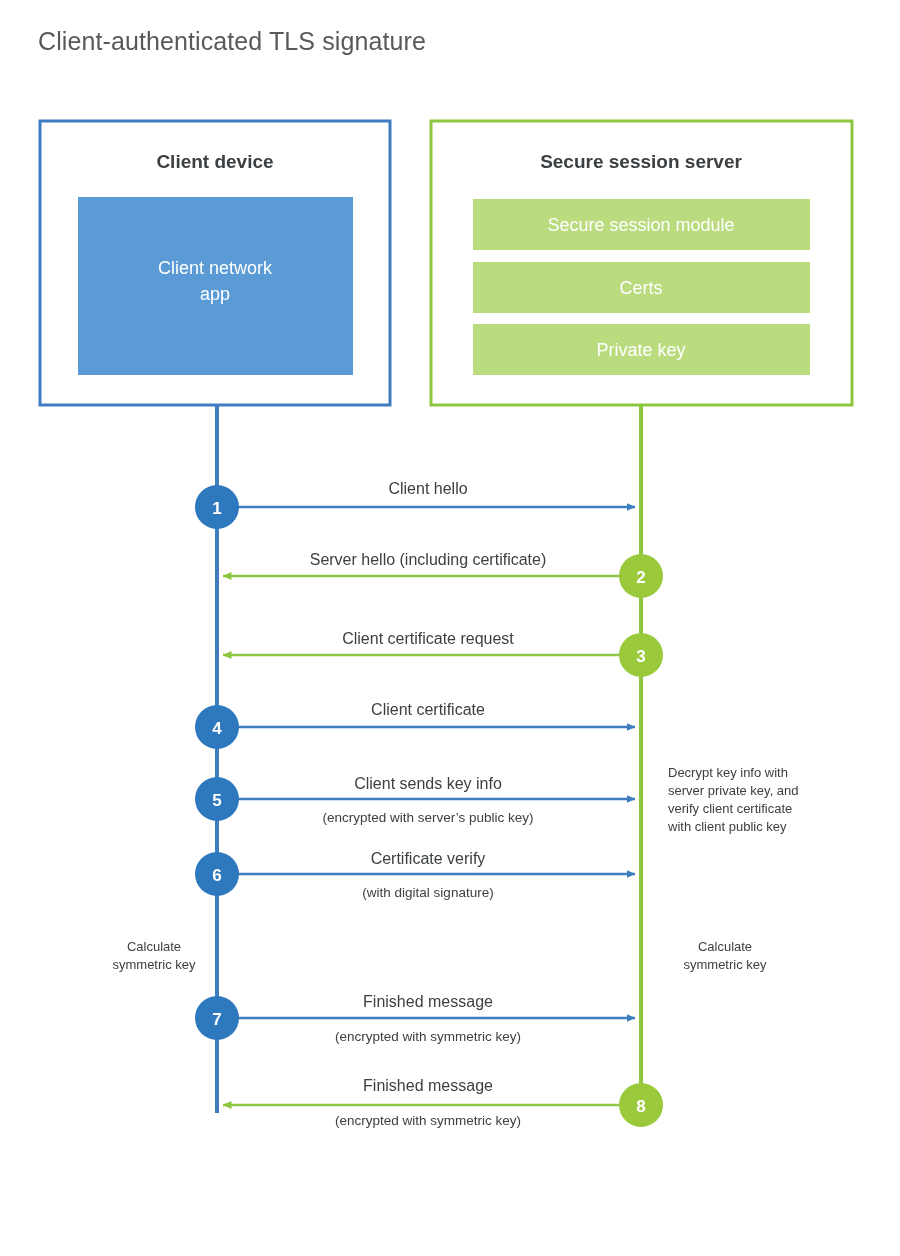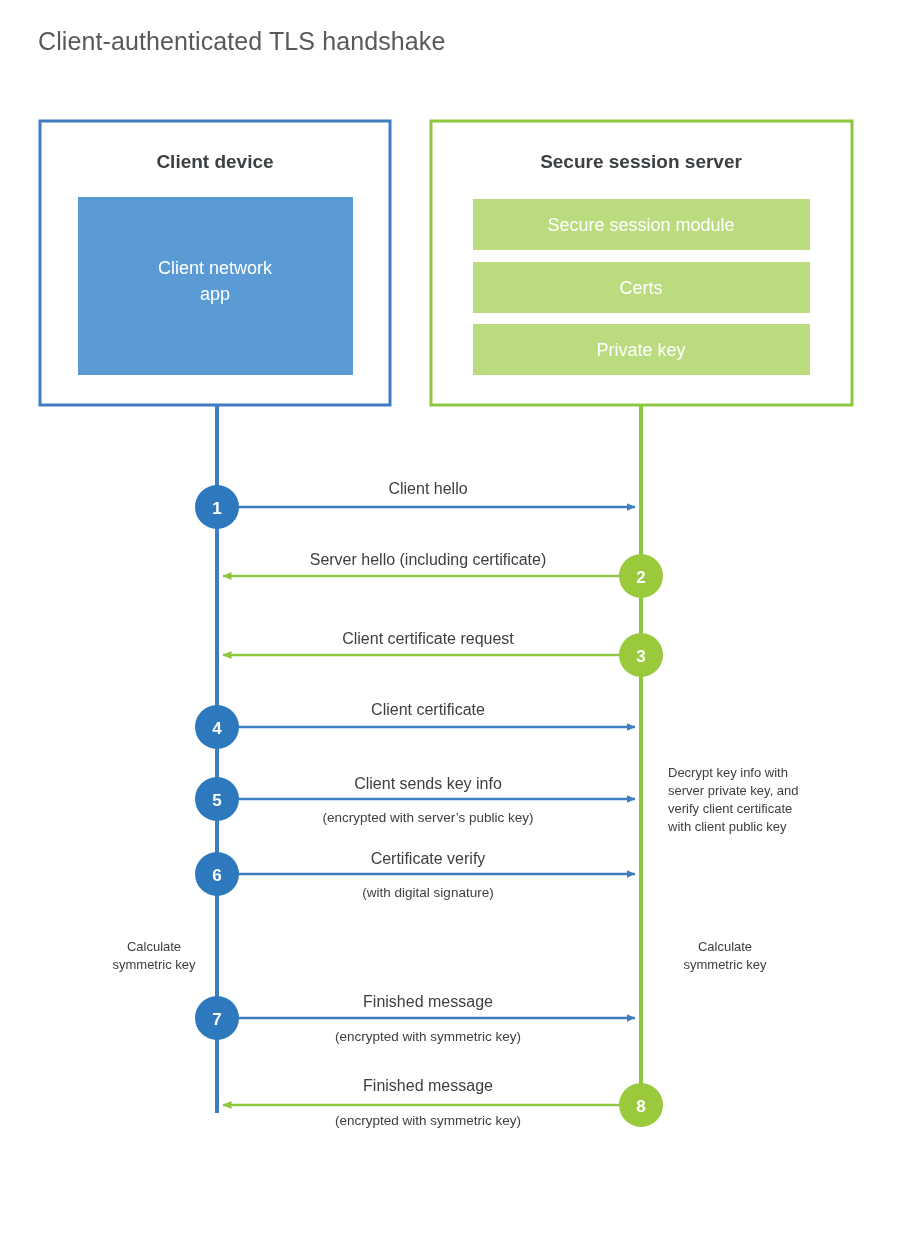--- a/index.html
+++ b/index.html
@@ -72,21 +72,21 @@
     fill: #3c4043;
   }
   .side-note-r { text-anchor: start; }
   .side-note-l { text-anchor: middle; }
 </style>
 </head>
 <body>
 
 <div id="diagram-root">
 
-  <div class="page-title">Client-authenticated TLS handshake</div>
+  <div class="page-title">Client-authenticated TLS signature</div>
 
   <svg class="diagram" width="900" height="1256" viewBox="0 0 900 1256">
 
     <defs>
       <marker id="arrow-blue" markerWidth="9" markerHeight="9" refX="8.5" refY="4.5" orient="auto" markerUnits="userSpaceOnUse">
         <path d="M0,0.6 L9,4.5 L0,8.4 z" fill="#3E7DBF"></path>
       </marker>
       <marker id="arrow-green" markerWidth="9" markerHeight="9" refX="8.5" refY="4.5" orient="auto" markerUnits="userSpaceOnUse">
         <path d="M0,0.6 L9,4.5 L0,8.4 z" fill="#8DC63F"></path>
       </marker>

